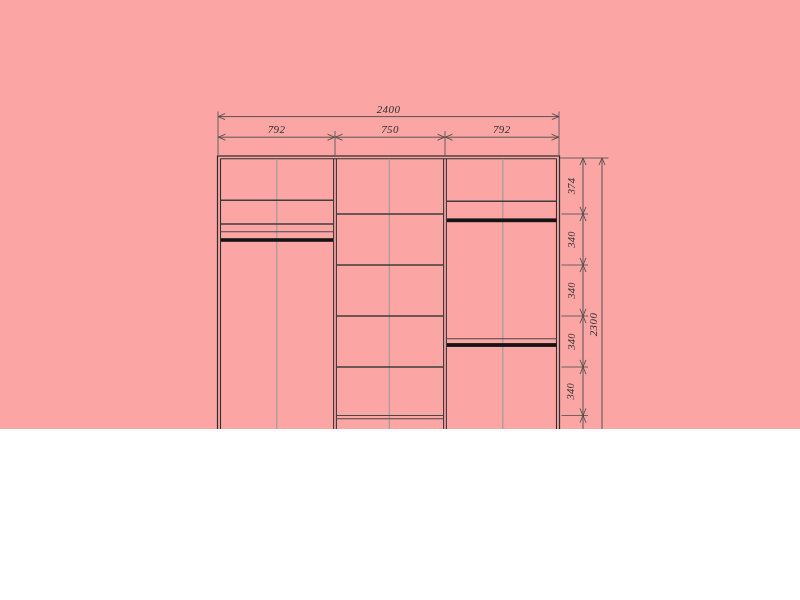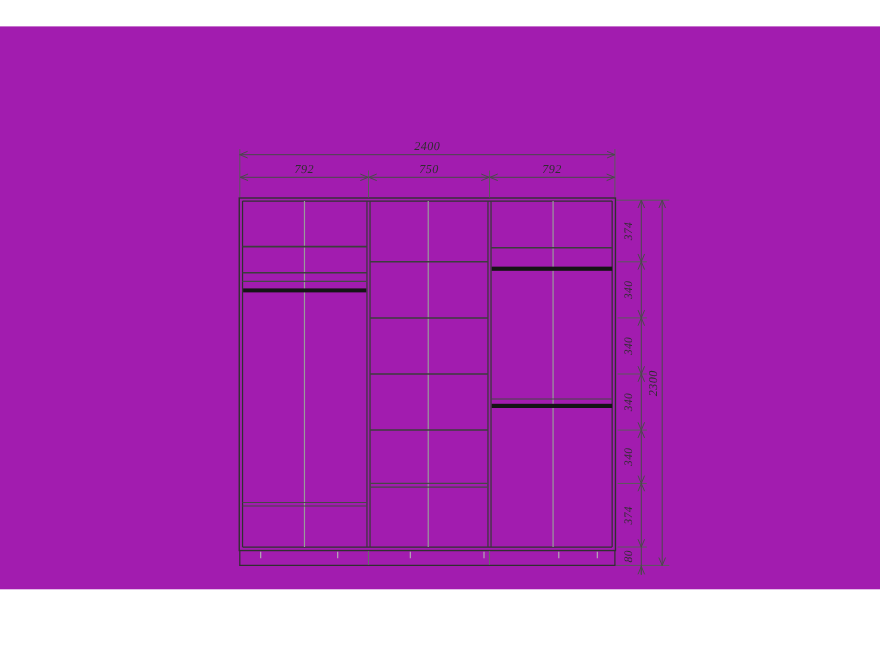--- a/index.html
+++ b/index.html
@@ -1,16 +1,16 @@
 <!DOCTYPE html>
 <html><head>
 <meta charset="utf-8">
 <style>
   html, body { margin: 0; padding: 0; background: #ffffff; }
-  .canvas { width: 800px; height: 512px; position: relative; background: #a21caf; overflow: hidden; margin-top: 24px; }
+  .canvas { width: 800px; height: 429px; position: relative; background: #fca5a5; overflow: hidden; }
   svg { display: block; }
   
   .frame  { fill: none; stroke: #303030; stroke-width: 1.25; }
   .pl     { stroke: #303030; stroke-width: 1.1; }   
   .part   { stroke: #383838; stroke-width: 1.1; }   
   .sh     { stroke: #3d3d3d; stroke-width: 1.4; }   
   .sh2    { stroke: #474747; stroke-width: 1.05; }  
   .dv     { stroke: #9a9a9a; stroke-width: 1.1; }   
   .rod    { fill: #141414; stroke: none; }          
   .pli    { stroke: #6a6a6a; stroke-width: 1; }     

